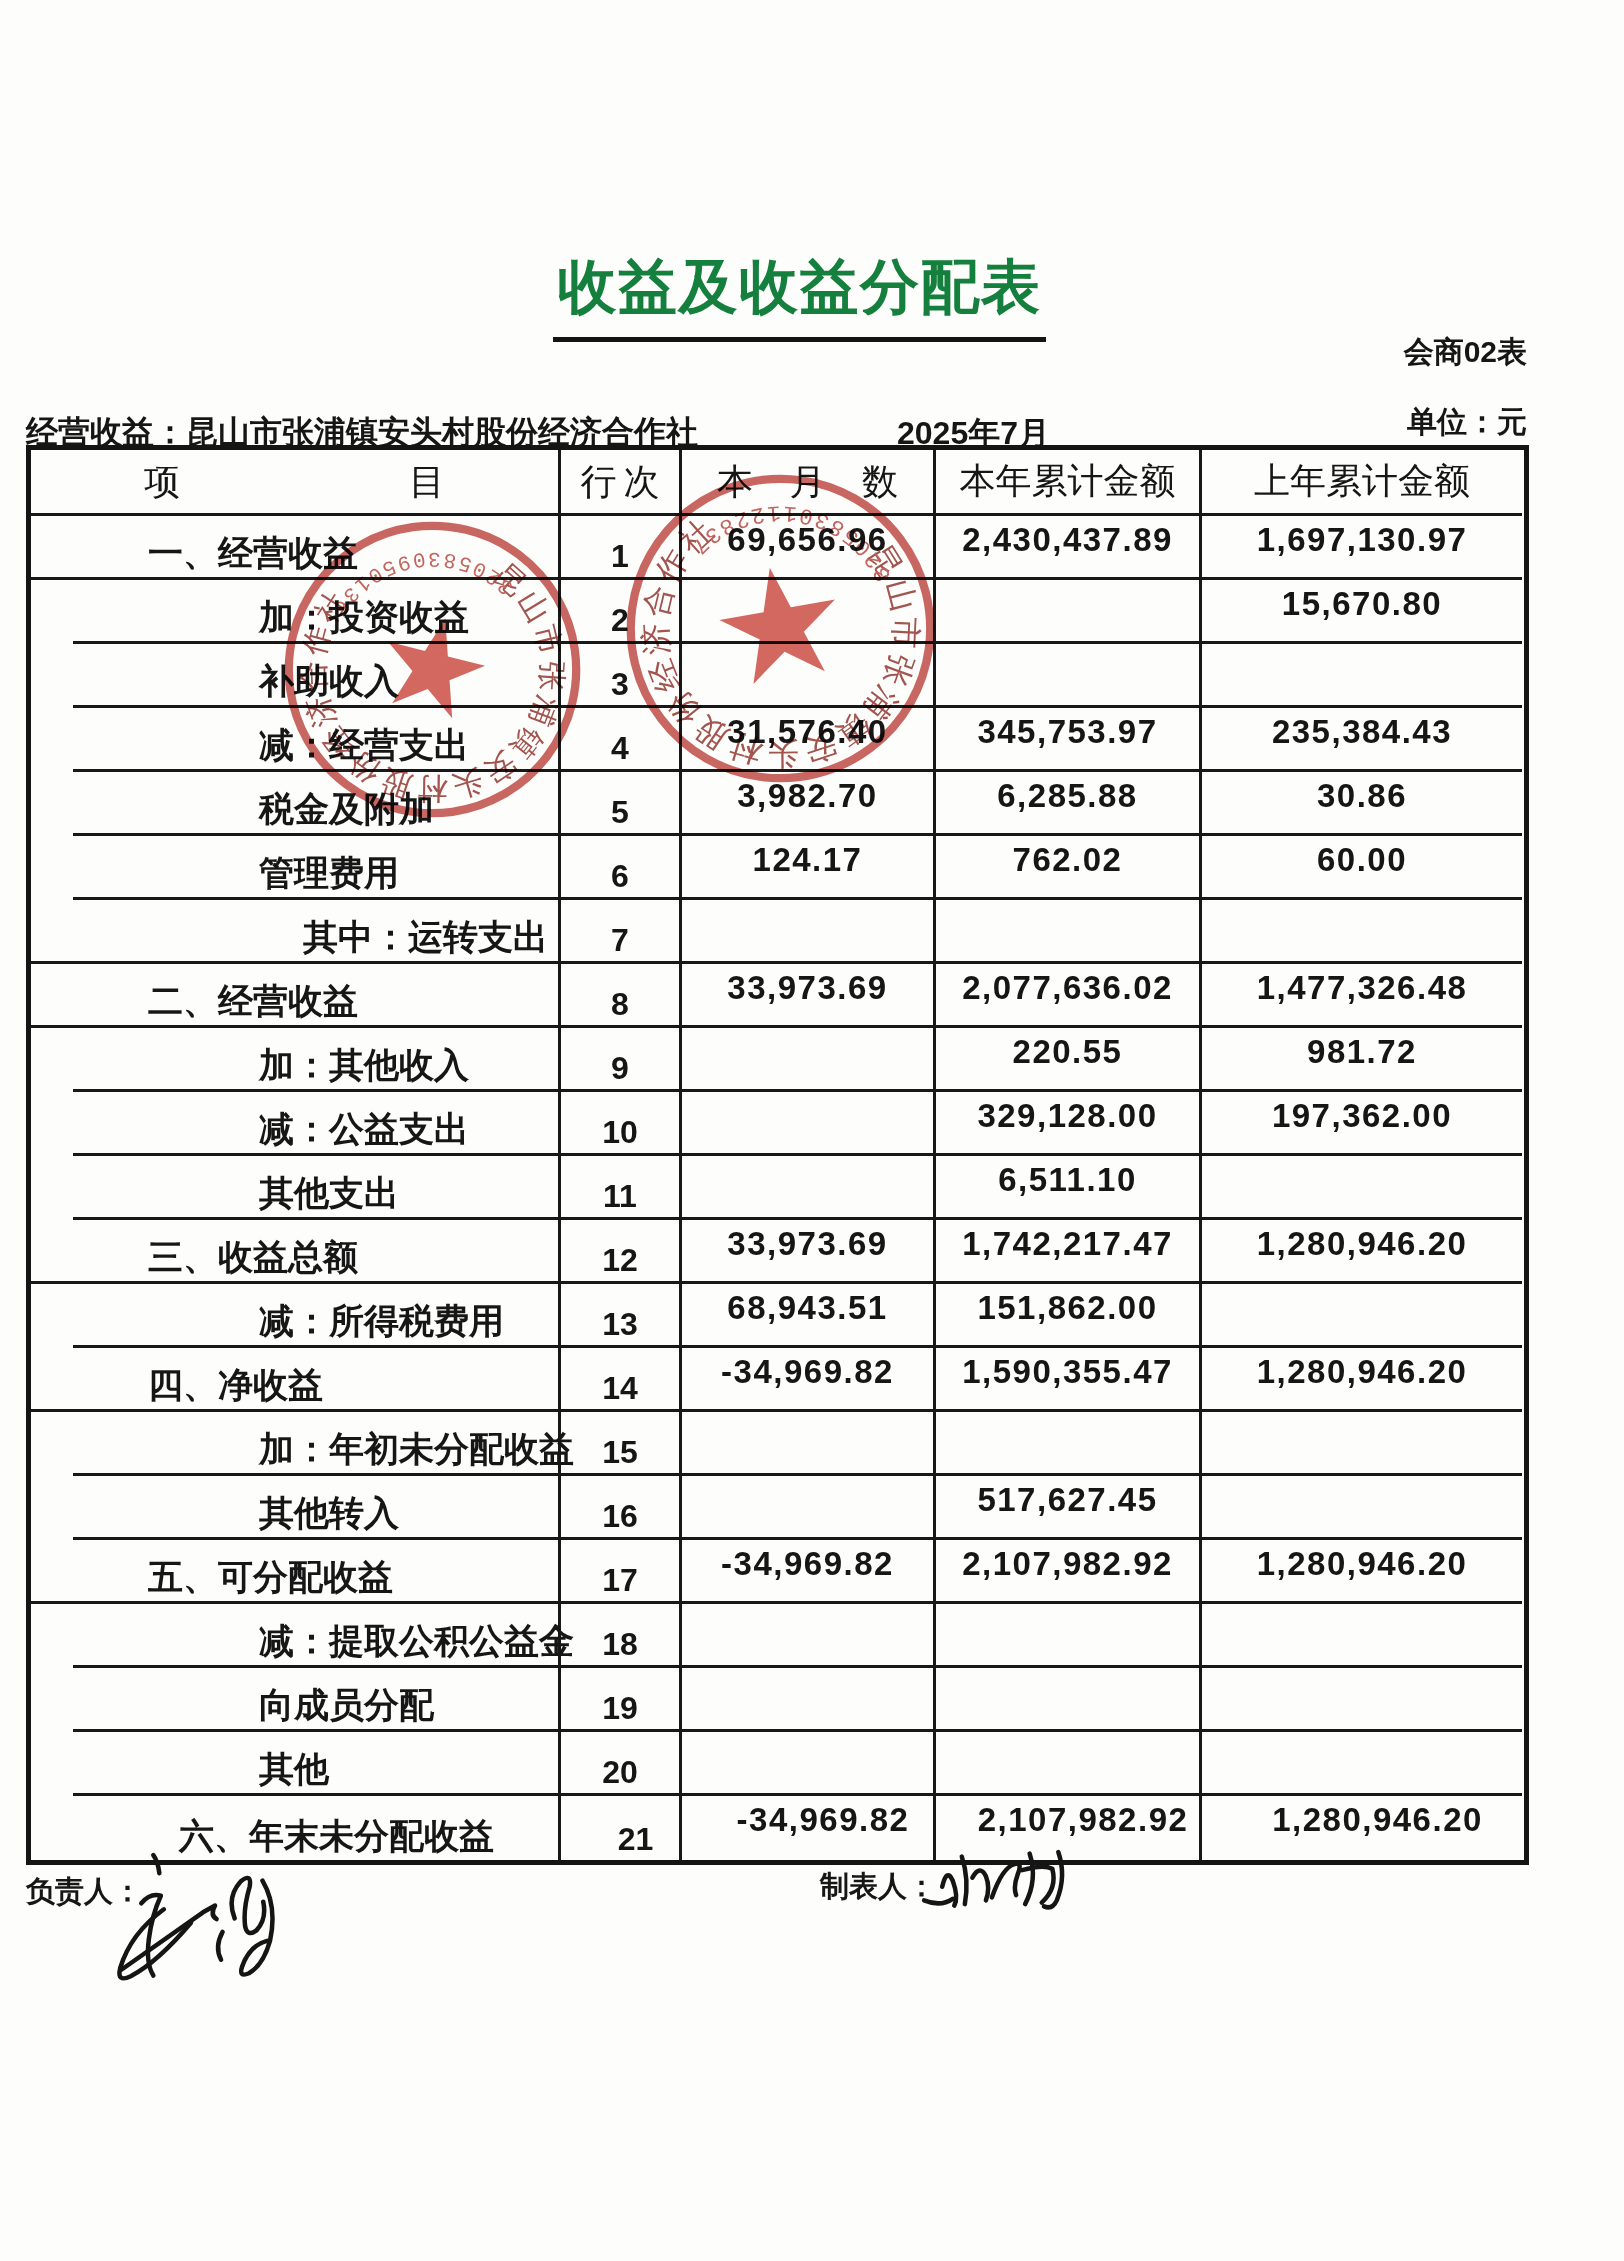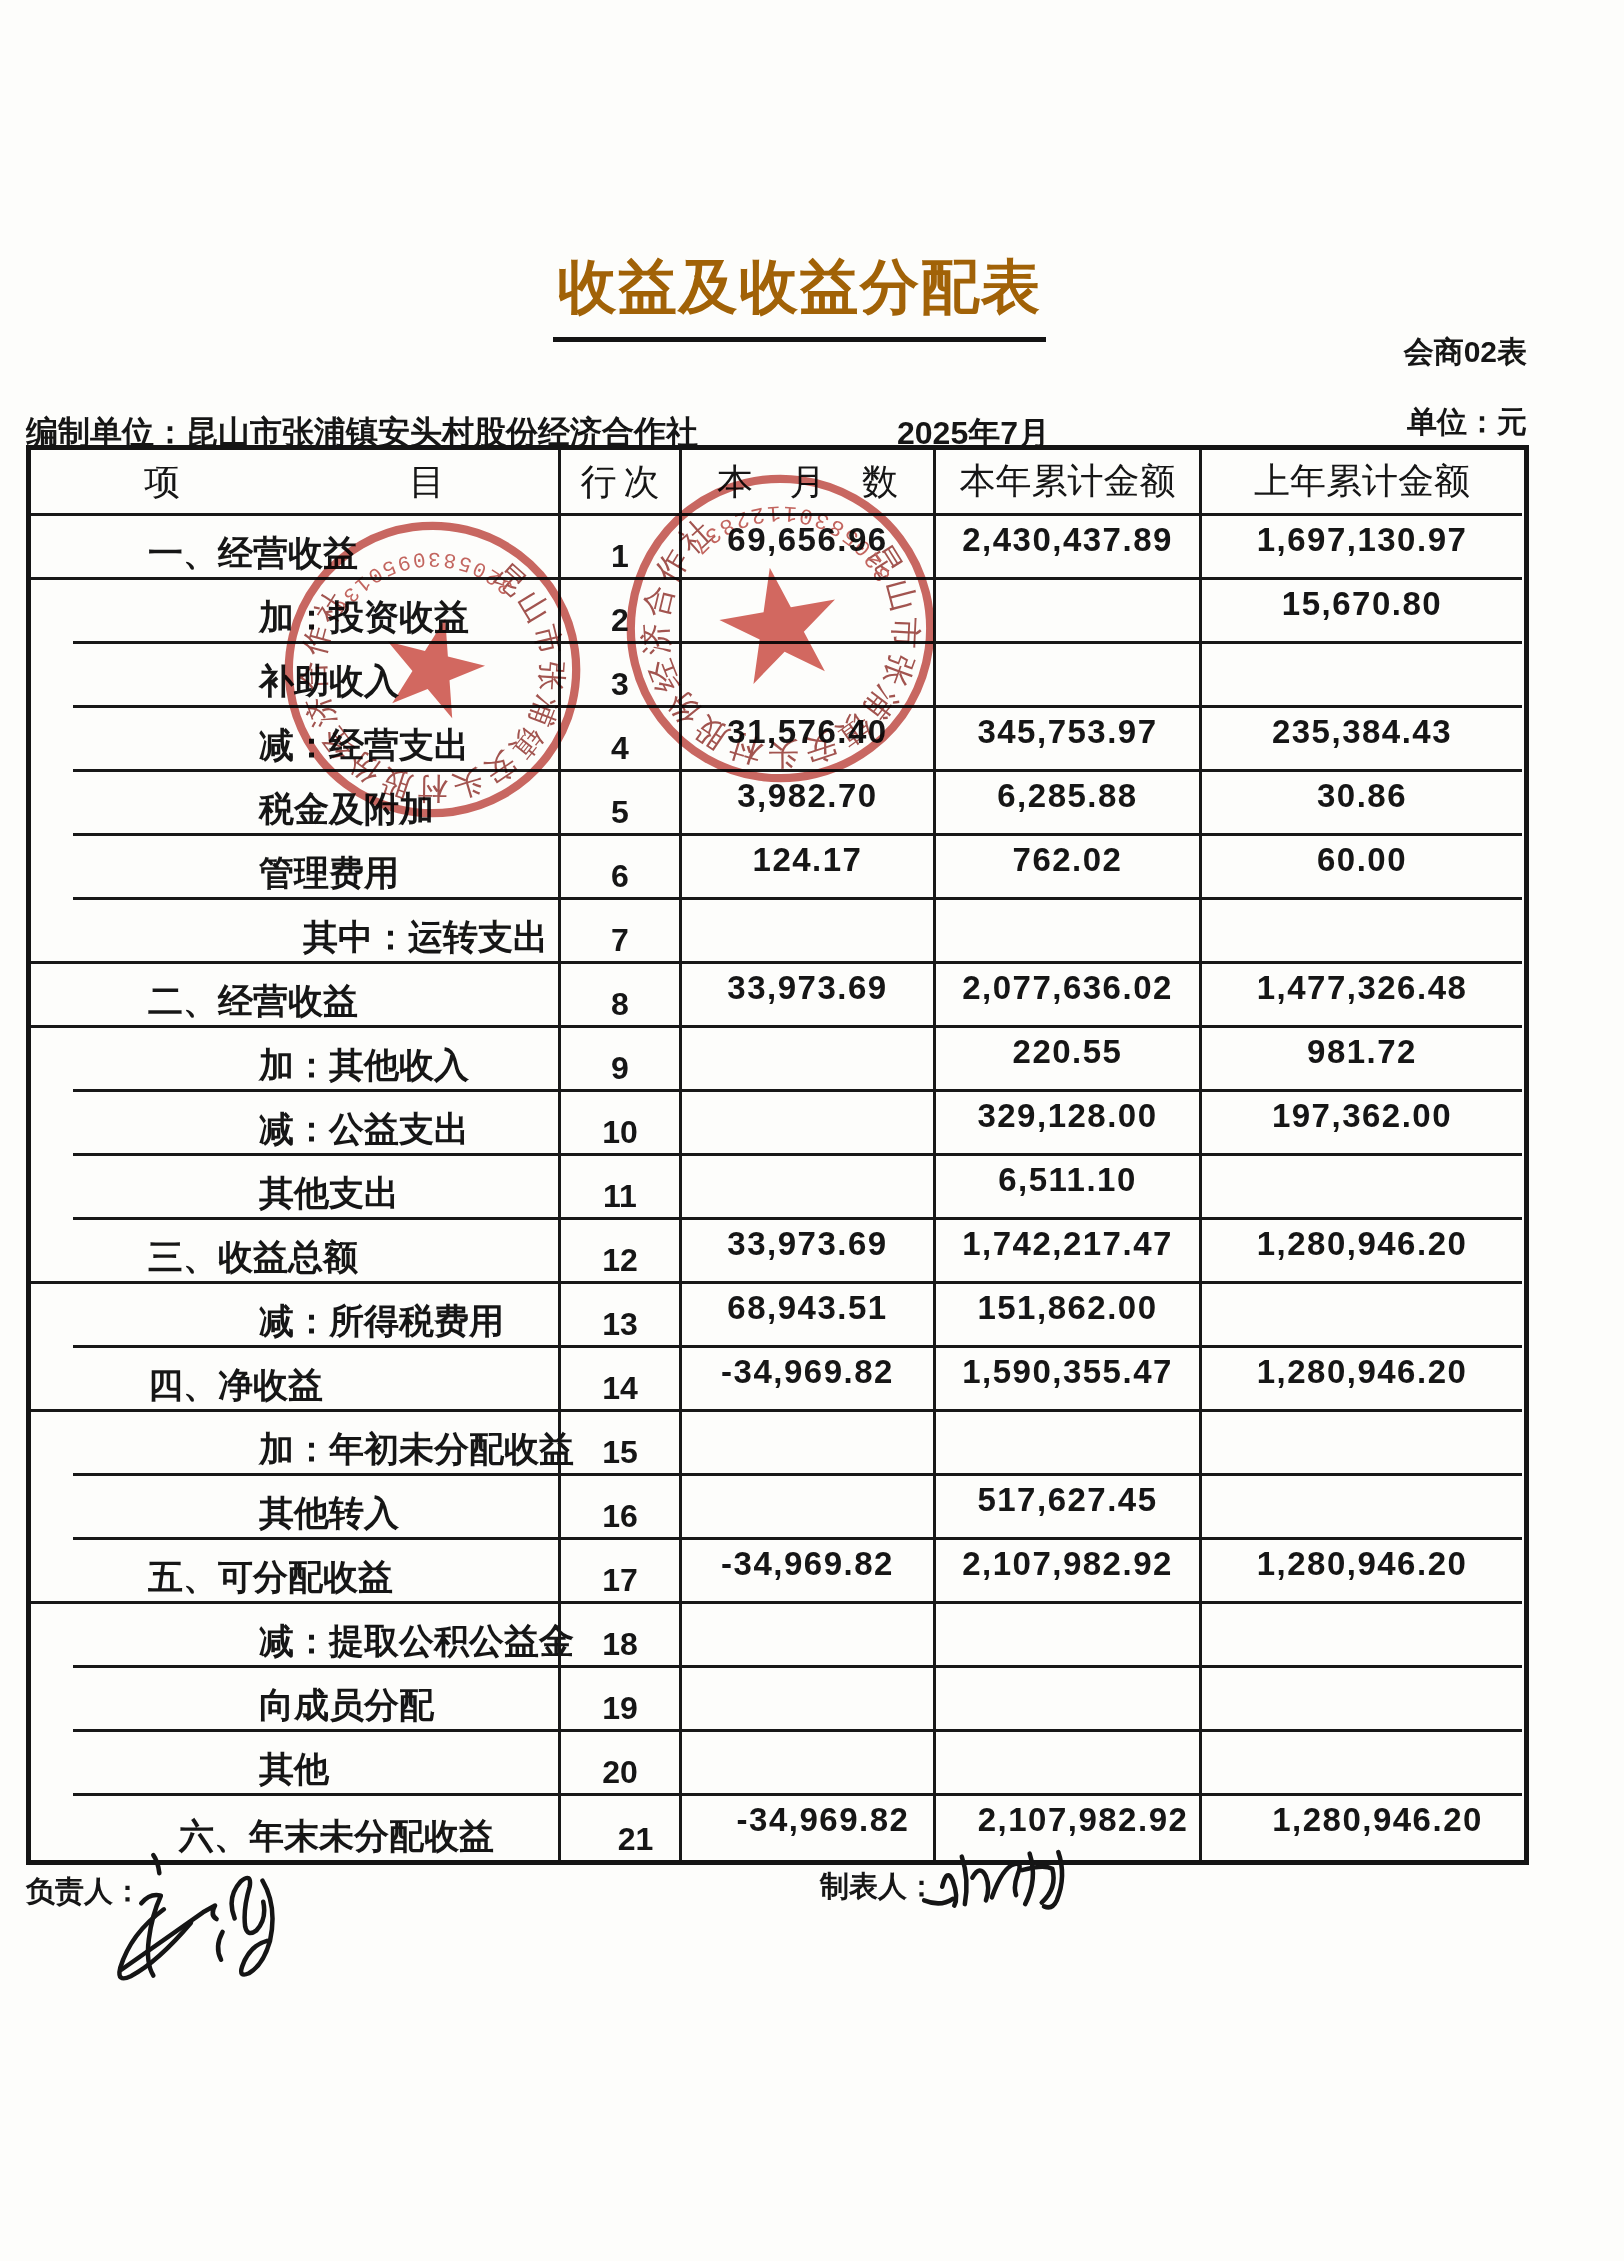--- a/index.html
+++ b/index.html
@@ -4,21 +4,21 @@
 <style>
   html,body{margin:0;padding:0;background:#e8e8e6;}
   .page{
     position:relative;width:1625px;height:2261px;background:#fdfdfb;
     font-family:"Liberation Sans",sans-serif;color:#161616;overflow:hidden;
   }
   
   .title-wrap{position:absolute;top:248px;left:0;width:1580px;text-align:center;}
   .doc-title{
     display:inline-block;font-size:59px;font-weight:700;letter-spacing:1.5px;
-    border-bottom:5.3px solid #141414;padding:0 4.5px 9px 4.5px;color:#a16207;margin-left:19px;
+    border-bottom:5.3px solid #141414;padding:0 4.5px 9px 4.5px;color:#15803d;margin-left:19px;
   }
   
   .form-code{position:absolute;top:332px;left:1204px;width:323px;text-align:right;
     font-size:30px;font-weight:700;}
   .meta-left{position:absolute;top:411px;left:26px;font-size:32px;font-weight:700;white-space:nowrap;}
   .meta-date{position:absolute;top:412px;left:897px;font-size:32px;font-weight:700;}
   .meta-unit{position:absolute;top:402px;left:1204px;width:323px;text-align:right;
     font-size:30px;font-weight:700;}
   
   .fin-table{
@@ -64,21 +64,21 @@
 <body>
 
 <div class="page">
 
   <div class="title-wrap">
     <span class="doc-title">收益及收益分配表</span>
   </div>
 
   <div class="form-code">会商02表</div>
 
-  <div class="meta-left"><span>编制单位：</span><span>昆山市张浦镇安头村股份经济合作社</span></div>
+  <div class="meta-left"><span>经营收益：</span><span>昆山市张浦镇安头村股份经济合作社</span></div>
 
   <div class="meta-date">2025年7月</div>
   <div class="meta-unit">单位：元</div>
 
   <div class="fin-table" id="fin-table">
     <div class="cell hcell">
       <span class="spread pad-item">项目</span>
       </div>
     <div class="cell hcell">
       <span class="spread pad-no">行次</span>

